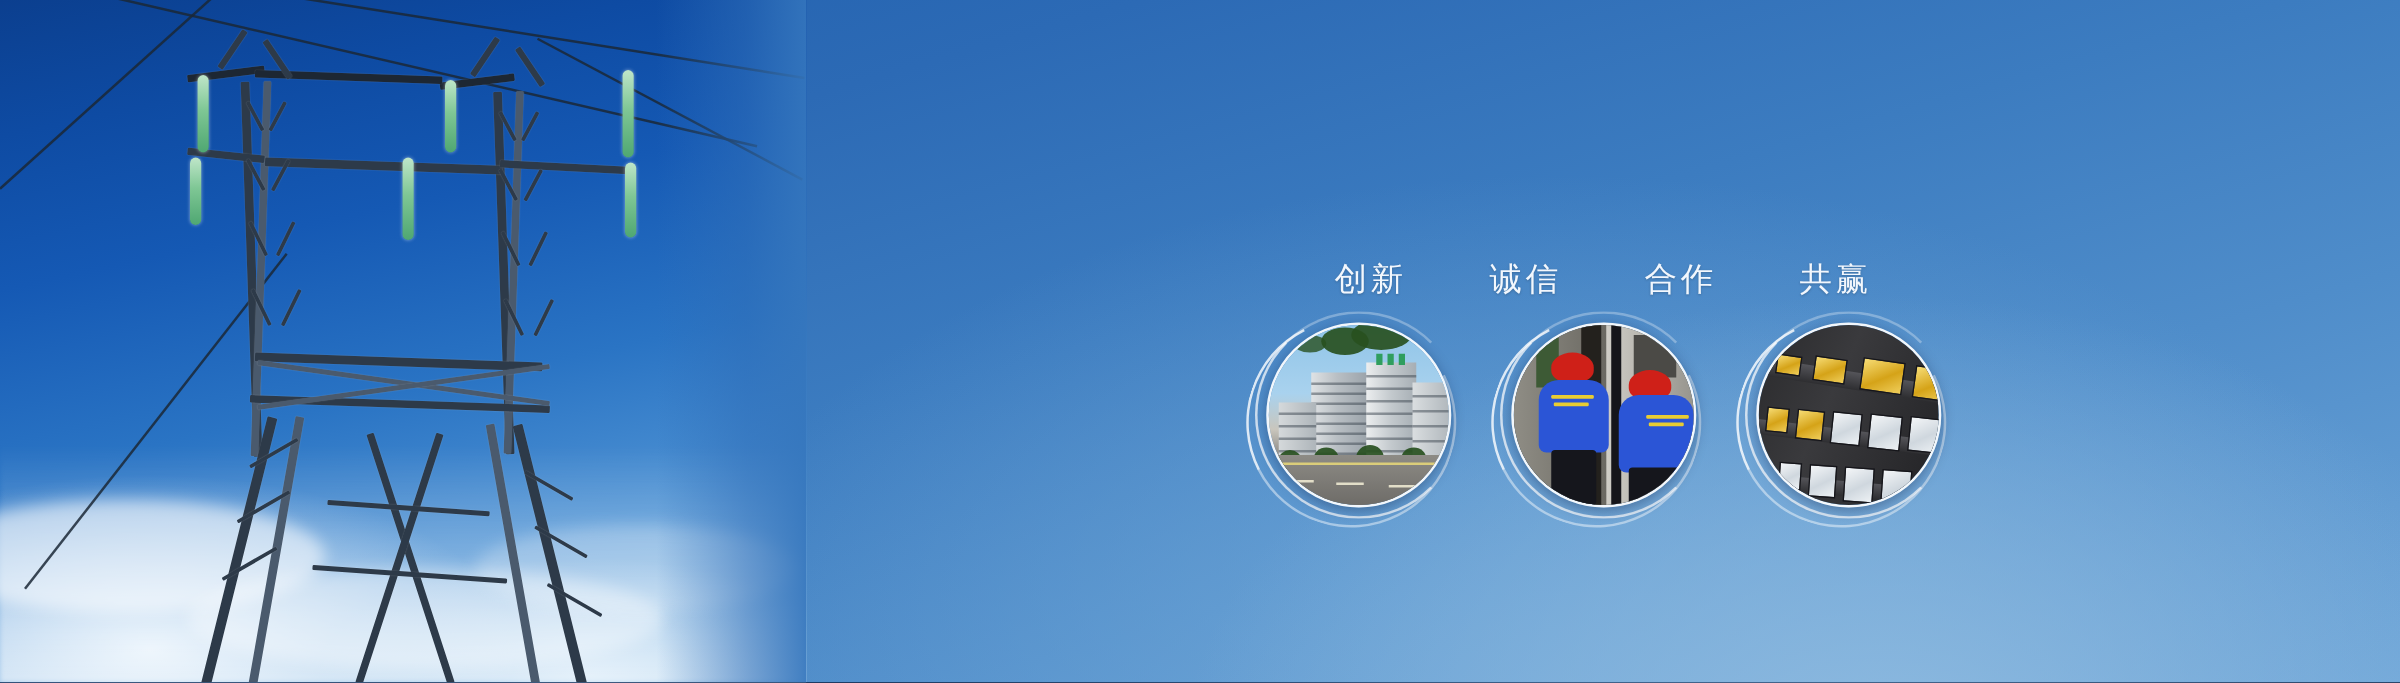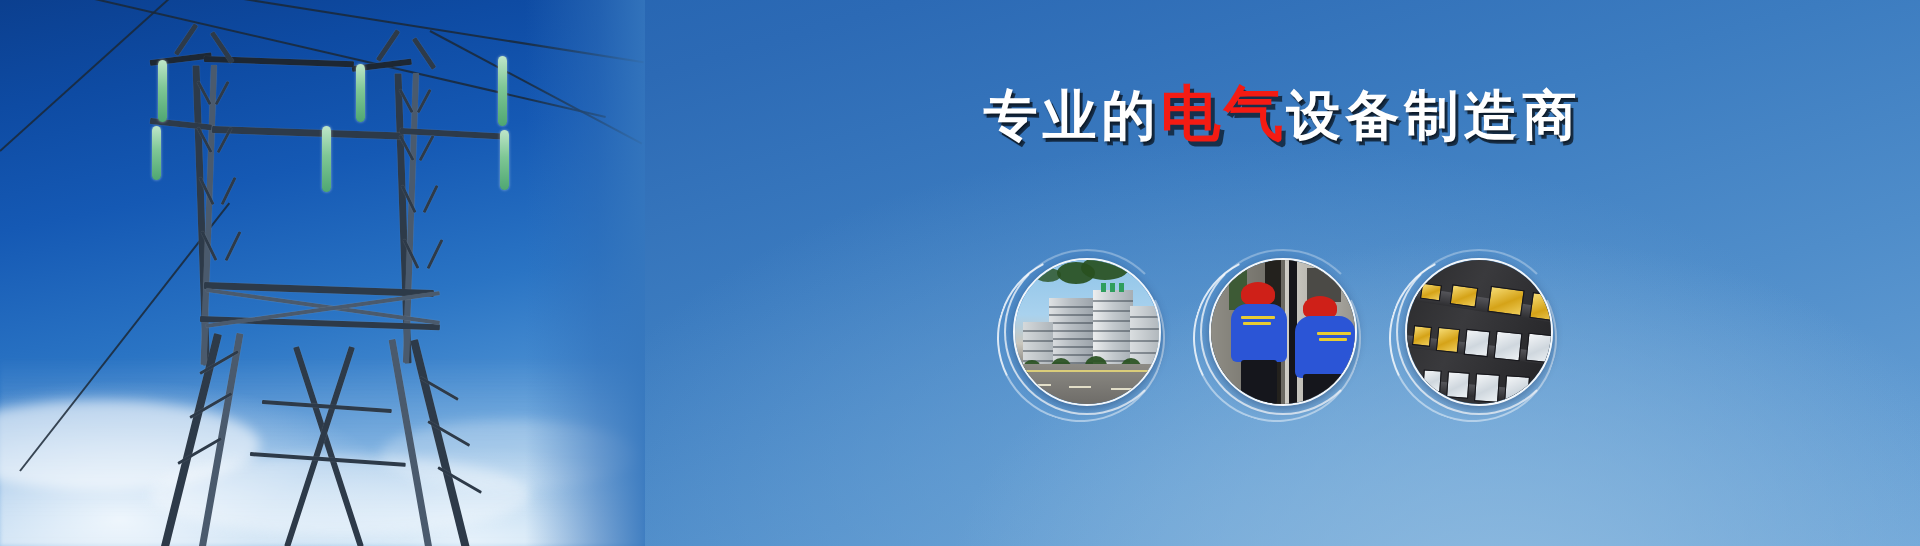--- a/index.html
+++ b/index.html
@@ -198,25 +198,25 @@
       <div class="insul" style="left:356px;top:64px;height:58px;"></div>
       <div class="insul" style="left:322px;top:126px;height:66px;"></div>
       <div class="insul" style="left:498px;top:56px;height:70px;"></div>
       <div class="insul" style="left:500px;top:130px;height:60px;"></div>
       <div class="insul" style="left:152px;top:126px;height:54px;"></div>
     </div>
   </div>
 
   <div class="content">
 
-    <div class="headline">
-      <span>专业的</span><span class="hl-red">电气</span><span>设备制造商</span>
+
+
+    <div class="keywords">
+      <span class="kw">创新</span><span class="kw">诚信</span><span class="kw">合作</span><span class="kw">共赢</span>
     </div>
-
-
 
     <div class="circles">
 
       <div class="circ-wrap">
         <div class="ring-a"></div>
         <div class="ring-b"></div>
         <div class="circ">
           <div class="sc-building">
             <div class="bld" style="left:34px;top:38px;width:46px;height:72px;">
               <i style="top:8px"></i>

